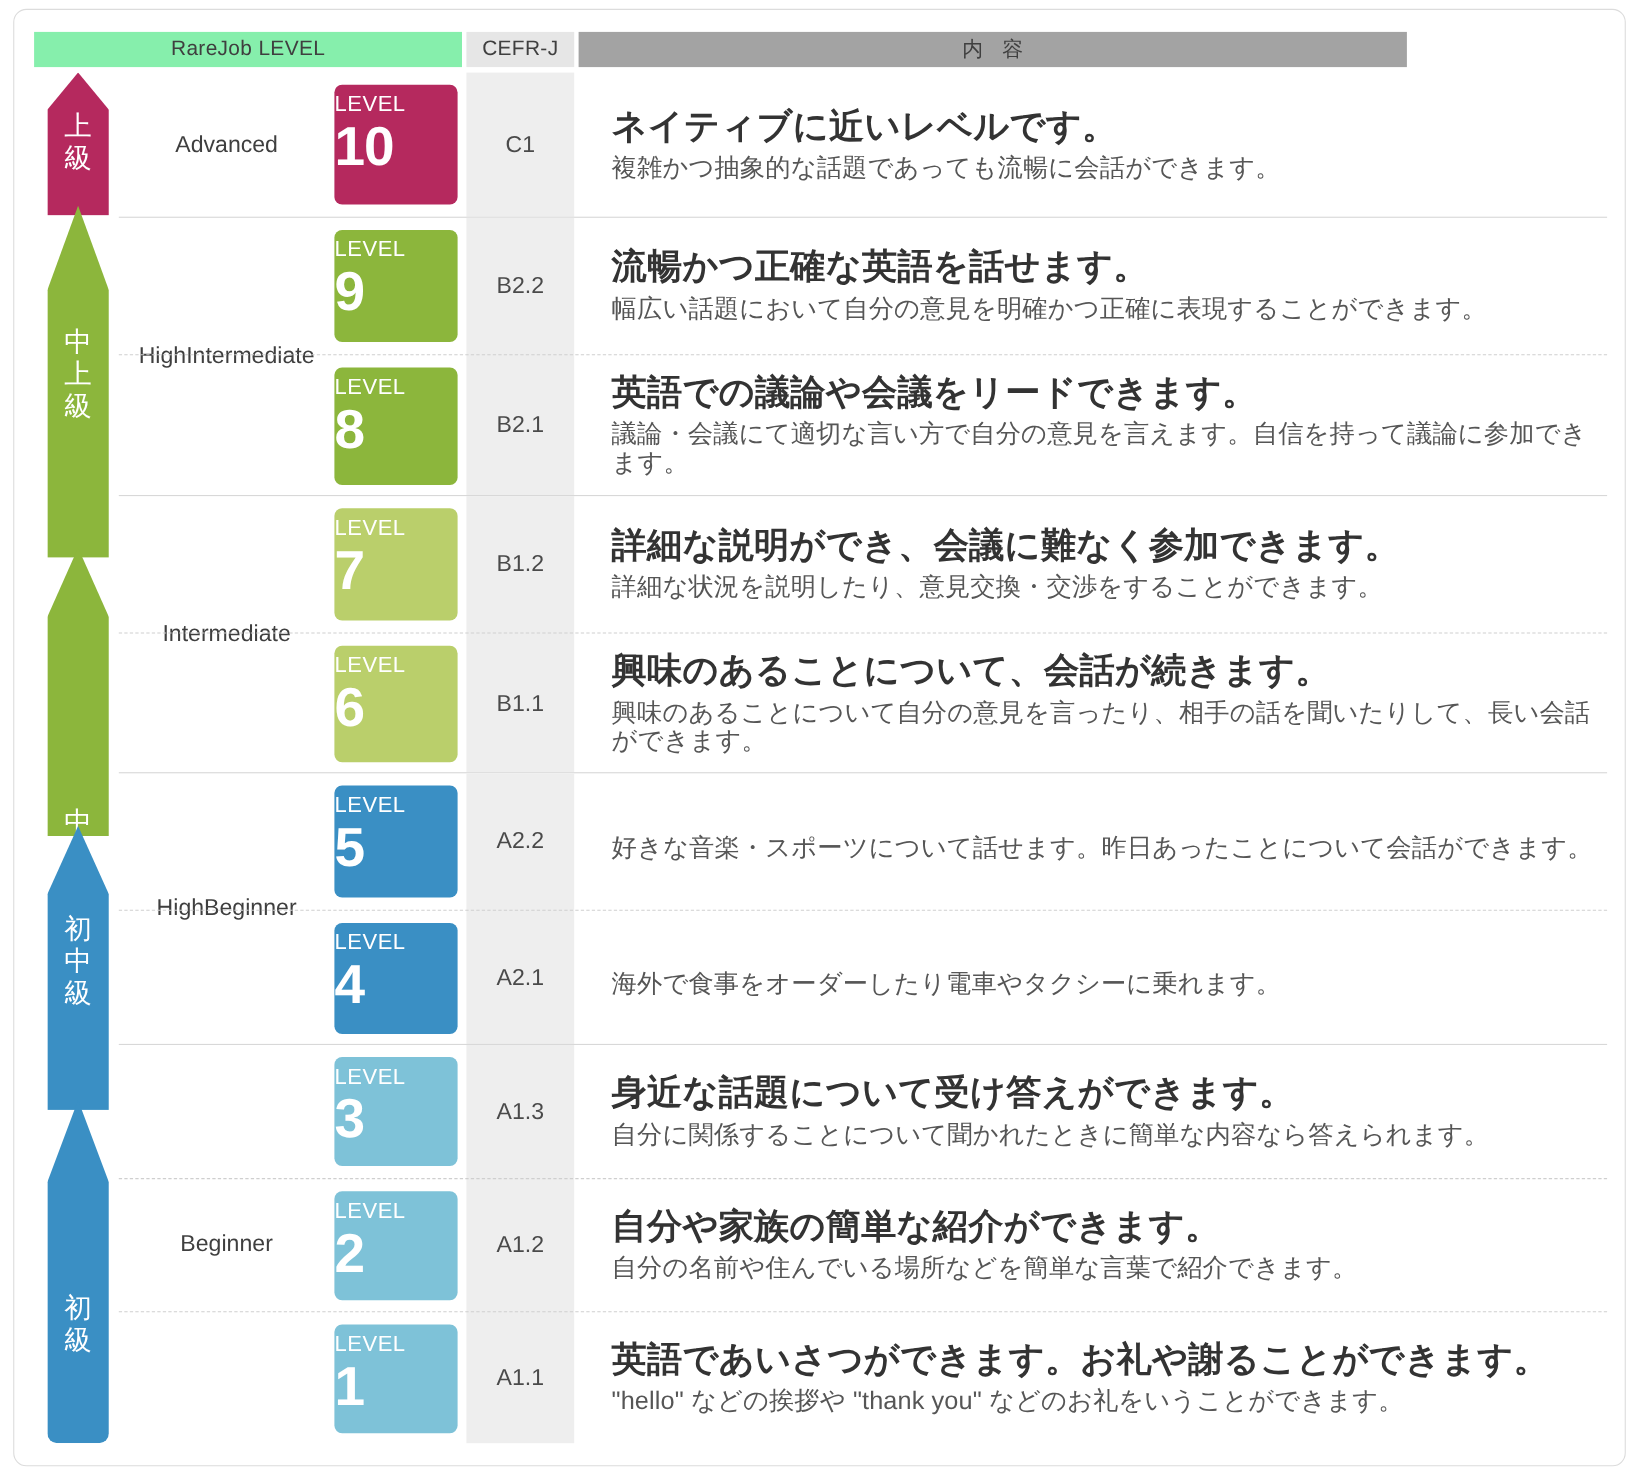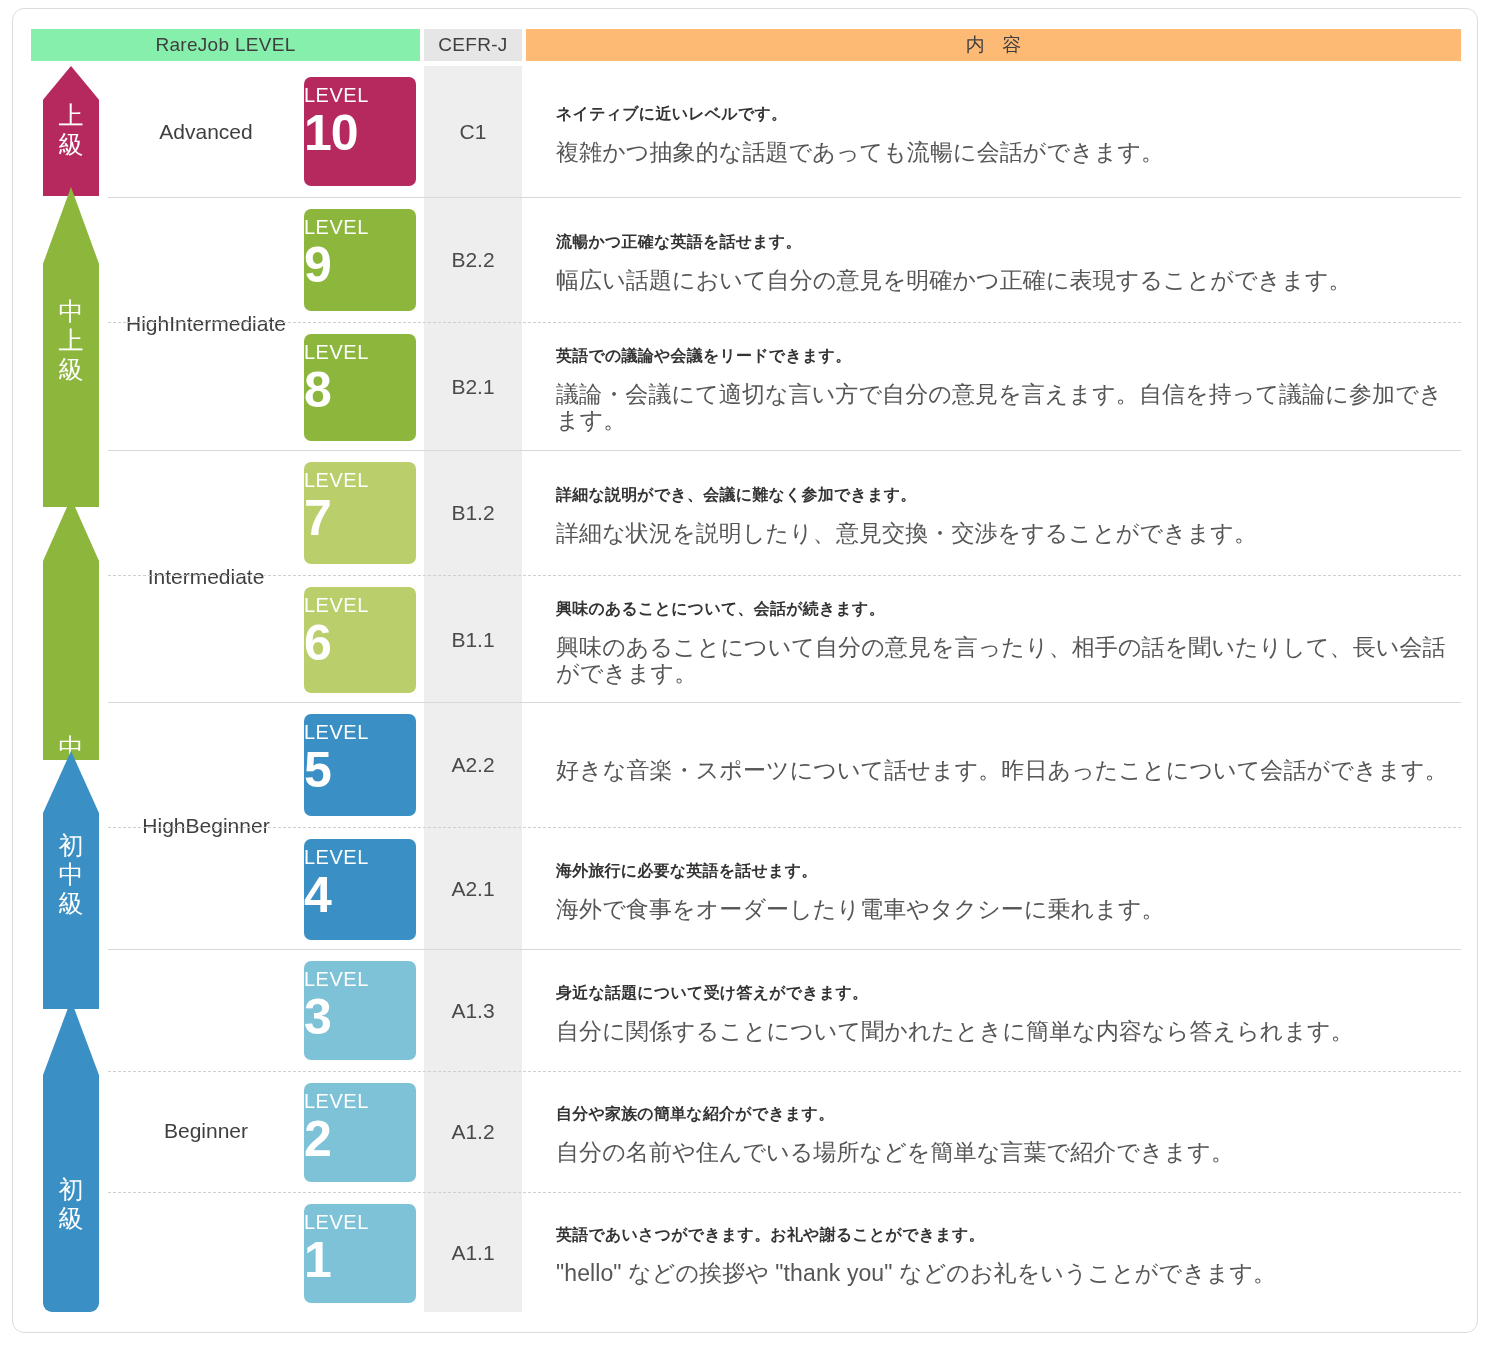--- a/index.html
+++ b/index.html
@@ -20,21 +20,21 @@
 
   
   .hdr-row { position: absolute; left: 0; top: 0; width: 100%; height: 58px; }
   .hdr {
     position: absolute; top: 20px; height: 32px;
     display: flex; align-items: center; justify-content: center;
     font-size: 19px; color: #3f3f3f; letter-spacing: .3px;
   }
   #hdr-rarejob { left: 18px;  width: 389px; background: #86efac; }
   #hdr-cefr    { left: 411px; width: 98px;  background: #e6e6e6; }
-  #hdr-naiyou  { left: 513px; width: 935px; background: #fdba74; letter-spacing: 6px; text-indent: 6px;}
+  #hdr-naiyou  { left: 513px; width: 753px; background: #a3a3a3; letter-spacing: 6px; text-indent: 6px;}
 
   
   #rail { position: absolute; left: 30px; top: 57px; width: 56px; height: 1246px; }
   .seg { position: absolute; left: 0; width: 56px; }
   .seg .body { position: absolute; left: 0; width: 56px; }
   .seg .lbl {
     position: absolute; left: 0; width: 56px;
     text-align: center; color: #ffffff;
     font-size: 25px; line-height: 29px; font-weight: 500;
     letter-spacing: 0px;
@@ -70,21 +70,21 @@
   .badge .bn { font-size: 50px; line-height: 50px; font-weight: bold; letter-spacing: -1px; }
 
   .cefr {
     position: absolute; left: 316px; width: 98px; height: 100%;
     display: flex; align-items: center; justify-content: center;
     font-size: 21px; color: #4a4a4a;
   }
 
   .content { position: absolute; left: 418px; width: 935px; height: 100%; padding-left: 30px; }
   .content .title {
-    font-size: 16px; font-weight: bold; color: #333333; line-height: 30px; letter-spacing: .2px;
+    font-size: 32px; font-weight: bold; color: #333333; line-height: 30px; letter-spacing: .2px;
   }
   .content .desc {
     font-size: 23px; color: #565656; line-height: 26px; letter-spacing: .1px; padding-top: 10px;
   }
   .content .inner { position: absolute; left: 30px; right: 8px; top: 50%; transform: translateY(-50%); }
 </style>
 </head>
 <body>
 
 <div id="card">
@@ -239,21 +239,20 @@
           </div>
         </div>
         <div class="subrow dashed-top" style="top: 124px; height: 123px;">
           <div class="badge" style="background: rgb(58, 143, 196); height: 101px; top: 11px;">
             <div class="bl">LEVEL</div>
             <div class="bn">4</div>
           </div>
           <div class="cefr">A2.1</div>
           <div class="content">
             <div class="inner">
-              <div class="title">海外旅行に必要な英語を話せます。</div>
               <div class="desc">海外で食事をオーダーしたり電車やタクシーに乗れます。</div>
             </div>
           </div>
         </div>
       </div>
       <div class="gband" style="top: 883px; height: 363px;">
         <div class="cefrcol"></div>
         <div class="namecell">
           <div>Beginner</div>
         </div>

